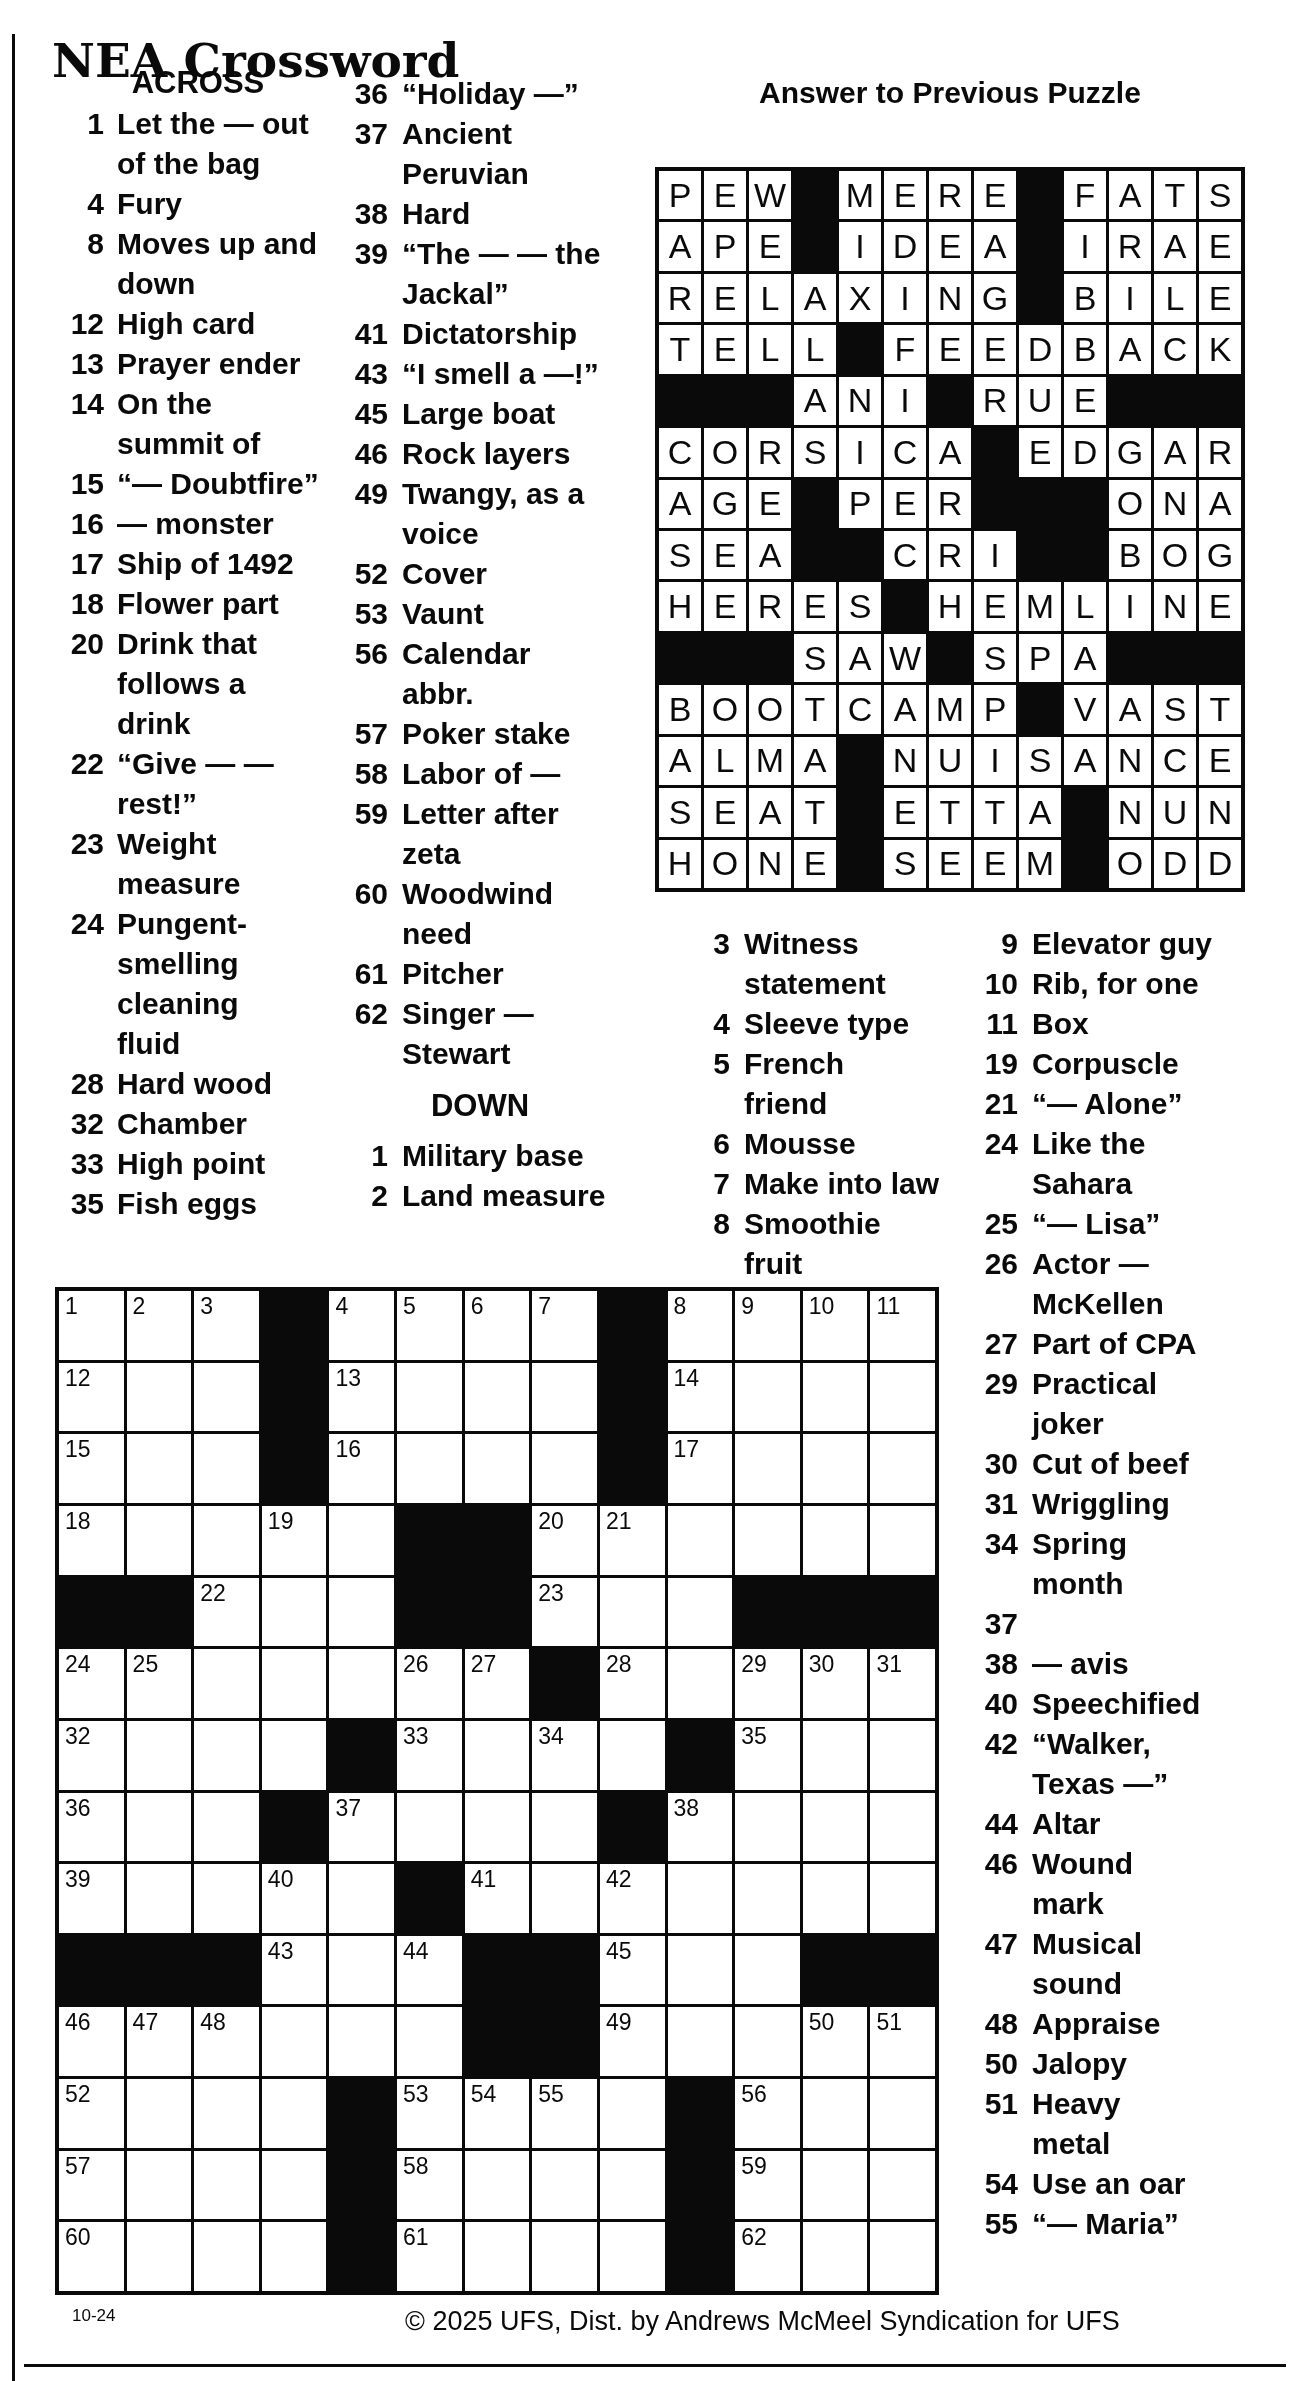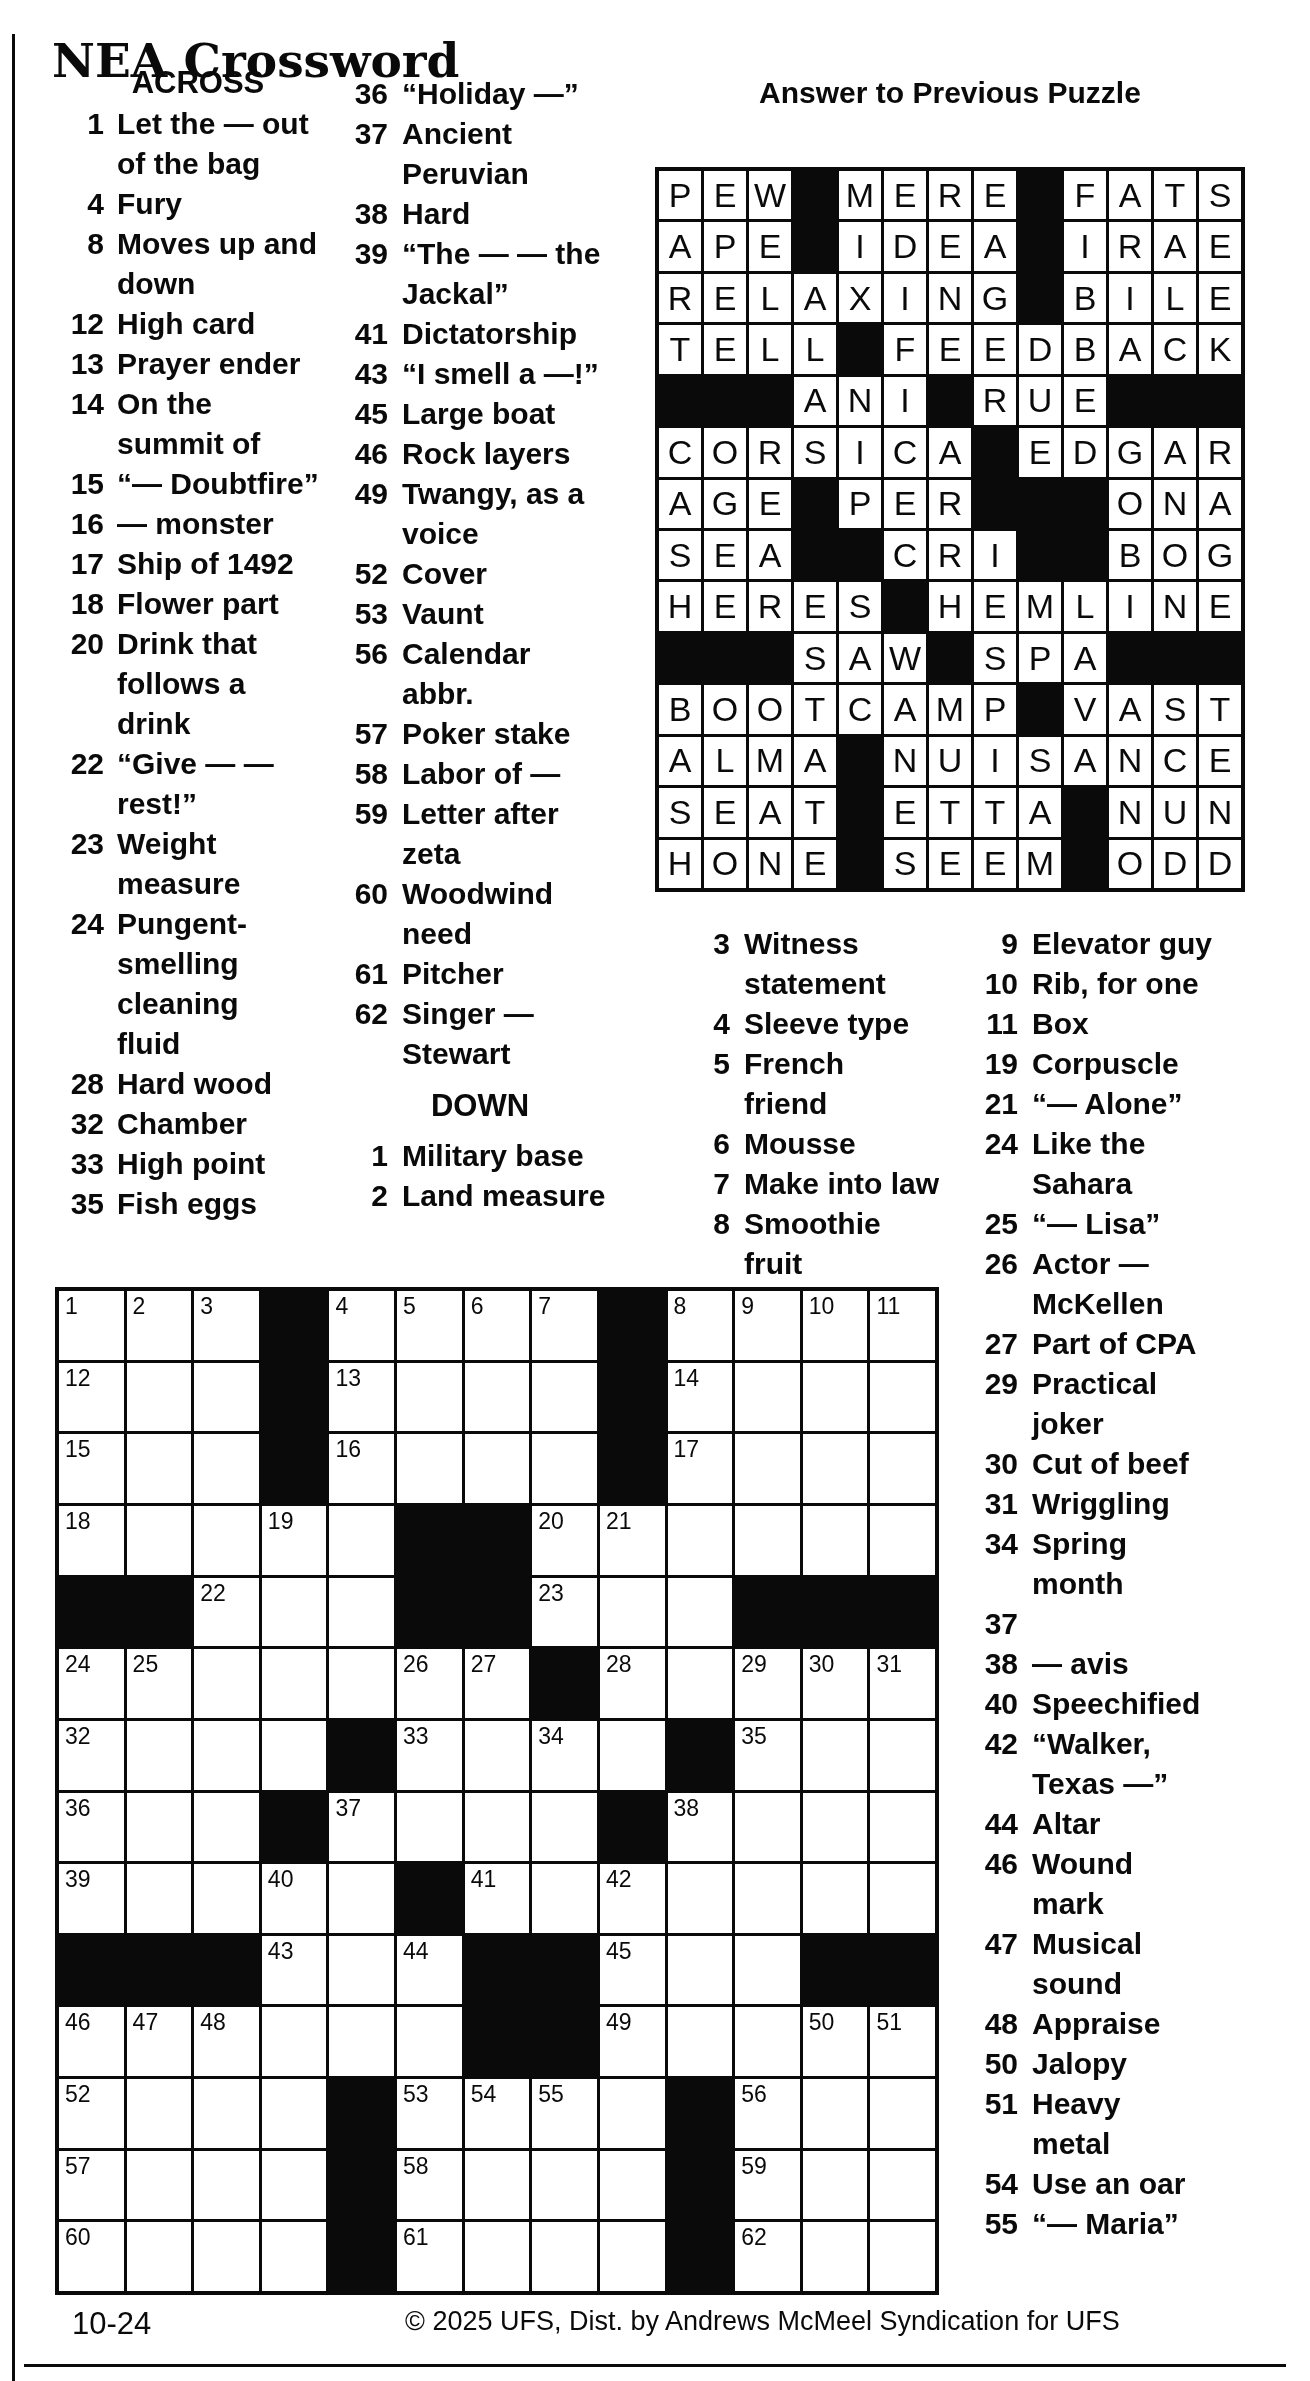--- a/index.html
+++ b/index.html
@@ -39,21 +39,21 @@
   .xgrid{background:#0a0a0a;display:grid;padding:4px;gap:3px;box-sizing:border-box;}
   #answer-grid{left:655px;top:167px;width:590px;height:725px;}
   #puzzle-grid{left:55px;top:1287px;width:884px;height:1008px;}
   .cell{background:#ffffff;position:relative;display:flex;align-items:center;justify-content:center;}
   .cell.black{background:#0a0a0a;}
   #answer-grid .cell{font-size:34px;font-weight:400;}
   #puzzle-grid .cell .cnum{
     position:absolute;left:6px;top:2px;font-size:23px;font-weight:400;line-height:26px;
   }
   
-  #footer-date{left:72px;top:2306px;font-size:31px;}
+  #footer-date{left:72px;top:2306px;font-size:17px;}
   #footer-copyright{left:365px;top:2306px;width:580px;text-align:center;font-size:27px;white-space:nowrap;margin-left:40px;}
 </style>
 </head>
 <body>
 
 <div id="left-rule" class="abs"></div>
 
 <h1 id="page-title" class="abs">NEA Crossword</h1>
 
 <div id="across-header" class="abs sec-header">ACROSS</div>

